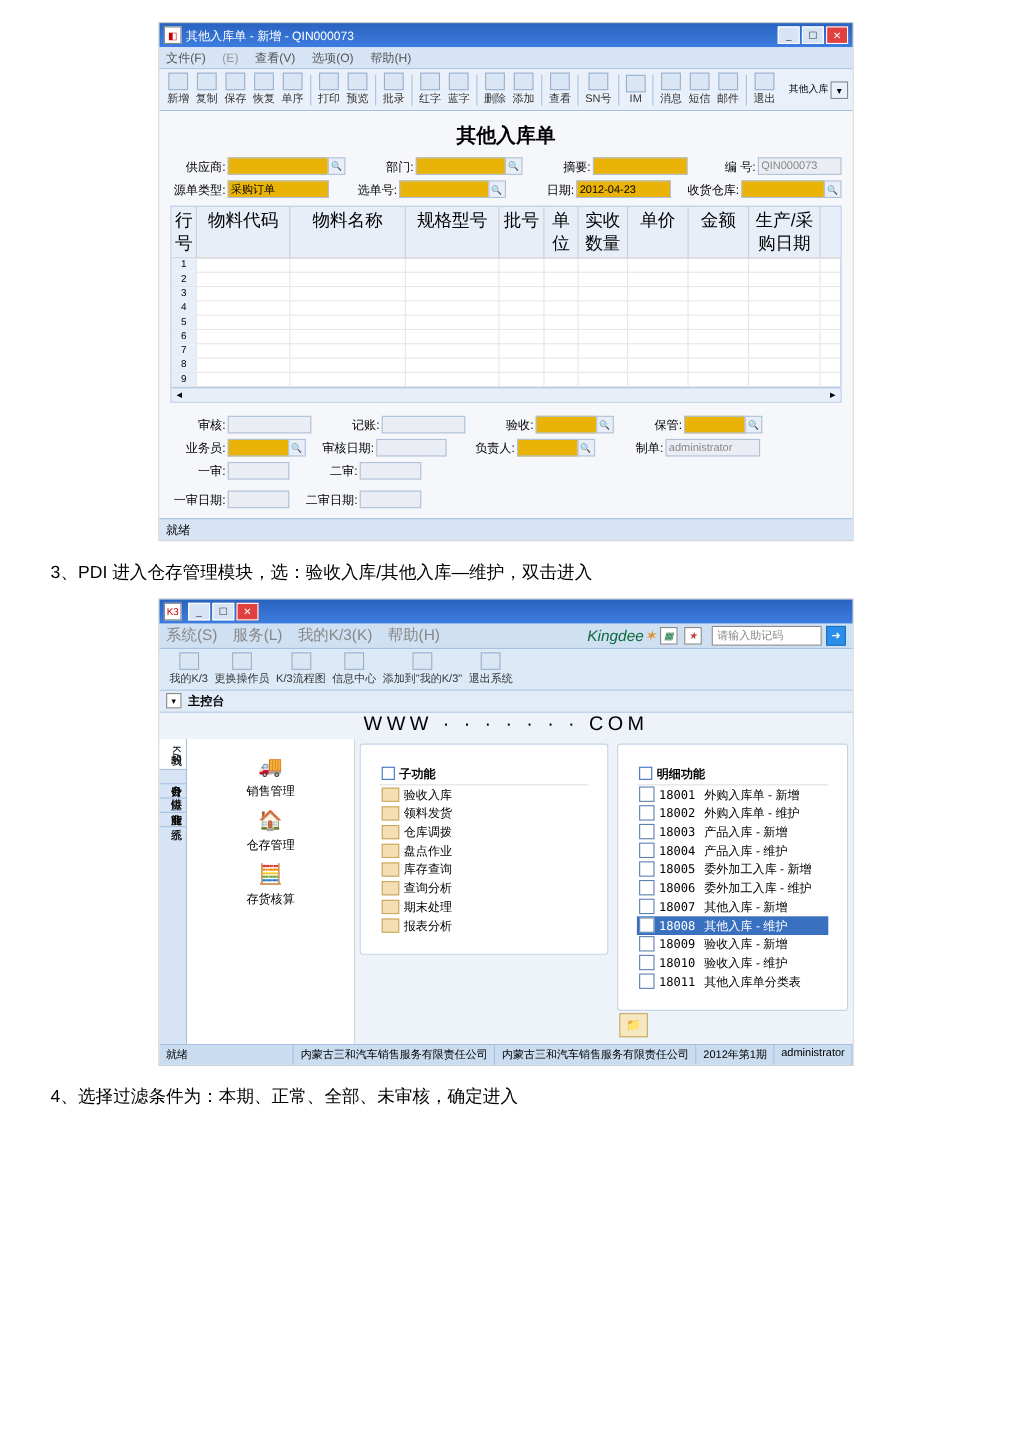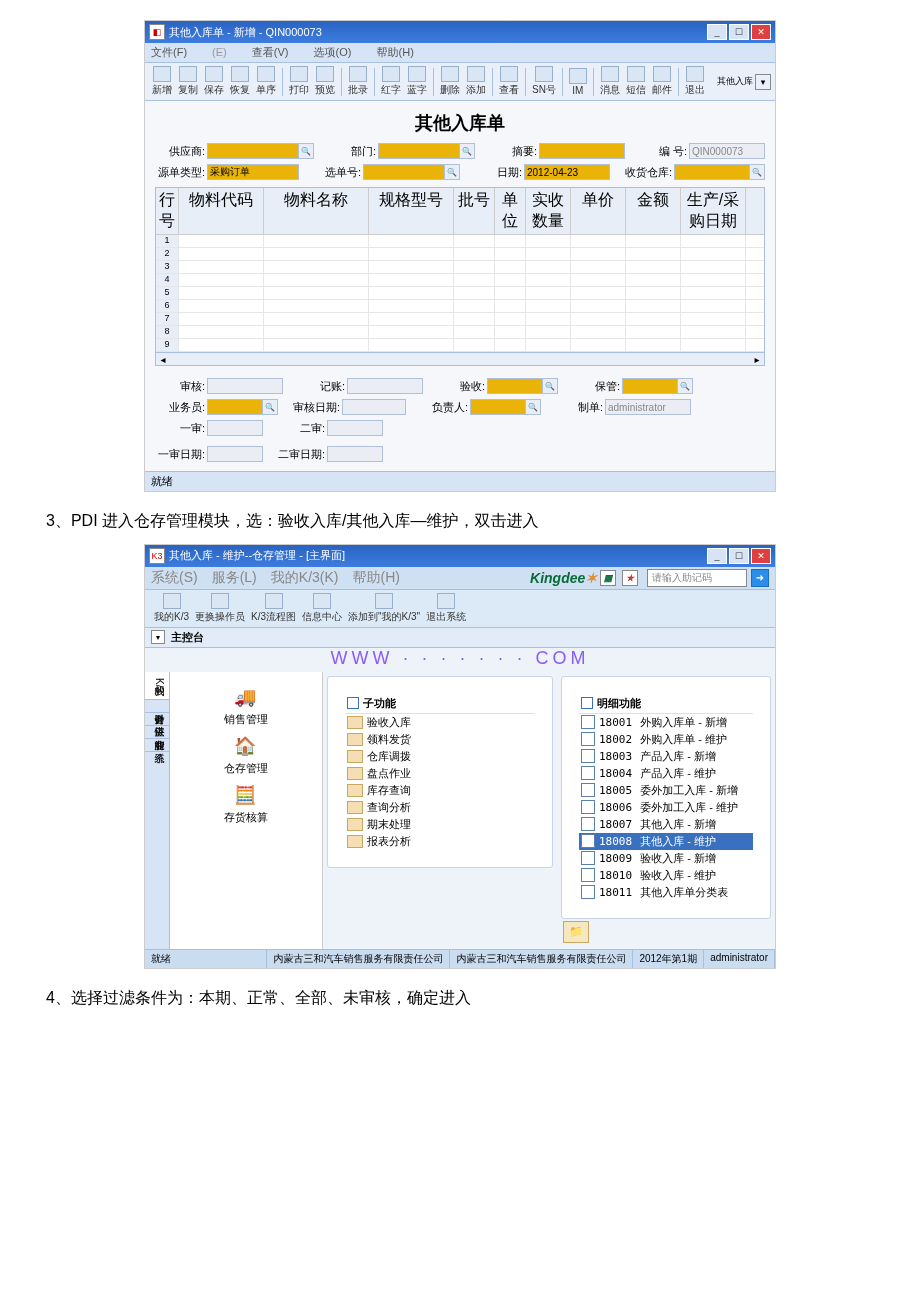--- a/index.html
+++ b/index.html
@@ -6,21 +6,21 @@
 .page{padding:20px 40px}
 .shot{border:1px solid #ccc;margin:20px 0}
 
 .w1{width:630px;margin:0 auto;font-size:11px}
 .tbar{background:linear-gradient(#2a63c0,#3d7de0);color:#fff;display:flex;align-items:center;padding:2px 4px;height:18px}
 .tic{width:14px;height:14px;background:#fff;border:1px solid #888;margin-right:4px;display:inline-flex;align-items:center;justify-content:center;font-size:9px;color:#c00}
 .ttxt{flex:1;font-size:11px}
 .wbtn{width:18px;height:14px;background:#d6e4f6;border:1px solid #fff;margin-left:2px;display:flex;align-items:center;justify-content:center;font-size:9px;color:#333}
 .wbtn.red{background:#e04040;color:#fff}
 .menubar{background:#d6e4f6;padding:2px 6px;border-bottom:1px solid #a8c0e0;color:#555}
-.menubar span{margin-right:22px}
+.menubar span{margin-right:12px}
 .tools{background:#eaf0fa;padding:3px 4px;border-bottom:1px solid #a8c0e0;display:flex;align-items:center}
 .tbtn{display:flex;flex-direction:column;align-items:center;margin:0 3px;font-size:10px;color:#333}
 .tico{width:16px;height:14px;background:#dbe6f4;border:1px solid #98b0d0;margin-bottom:1px}
 .tsep{width:1px;height:28px;background:#a8c0e0;margin:0 3px}
 .dd{font-size:9px;margin-left:auto;display:flex;align-items:center}
 .dd .arr{border:1px solid #888;width:14px;height:14px;display:inline-flex;align-items:center;justify-content:center;margin-left:2px}
 .form1{background:#f5f7fb;padding:6px 10px}
 .fhead{text-align:center;font-size:18px;font-weight:bold;margin:4px 0 8px}
 .fl{display:flex;flex-wrap:wrap;gap:2px 12px;font-size:11px}
 .ff{display:flex;align-items:center;margin-bottom:3px}
@@ -37,29 +37,29 @@
 .sbar{display:flex;background:#e8eef8;border-top:1px solid #a8c0e0}
 .sl{width:14px;height:12px;display:flex;align-items:center;justify-content:center;font-size:10px}
 .foot1{padding:6px 10px;background:#f5f7fb}
 .status{background:#d6e4f6;border-top:1px solid #a8c0e0;padding:2px 6px;font-size:11px}
 .para{font-size:16px;margin:16px 6px 10px;line-height:1.6}
 
 .w2{width:630px;margin:0 auto;font-size:11px}
 .tbar2{background:linear-gradient(#2a63c0,#3d7de0);color:#fff;display:flex;align-items:center;padding:2px 4px;height:18px}
 .menubar2{background:#cfe0f2;padding:2px 6px;border-bottom:1px solid #a8c0e0;display:flex;align-items:center}
 .menubar2 .ml{color:#888;margin-right:14px;font-size:14px}
-.logo{margin-left:auto;font-weight:bold;font-style:italic;color:#0a6b3a;font-size:14px;display:flex;align-items:flex-start}
+.logo{margin-left:auto;font-weight:normal;font-style:italic;color:#0a6b3a;font-size:14px;display:flex;align-items:flex-start}
 .logo .sq{width:14px;height:14px;border:1px solid #888;margin:0 3px;background:#fff;display:inline-flex;align-items:center;justify-content:center;font-size:9px}
 .help{border:1px solid #888;background:#fff;padding:1px 4px;margin-left:6px;width:90px;color:#888;font-size:10px}
 .go{width:16px;height:16px;background:#2a8eea;color:#fff;border:1px solid #1a6ec0;display:inline-flex;align-items:center;justify-content:center;margin-left:4px;font-size:10px}
 .tools2{background:#dceaf8;padding:3px 6px;border-bottom:1px solid #a8c0e0;display:flex;align-items:center}
 .ctrl{background:#e2ecf8;padding:2px 6px;border-bottom:1px solid #a8c0e0;display:flex;align-items:center}
 .ctrl .dr{width:12px;height:12px;border:1px solid #888;background:#fff;display:inline-flex;align-items:center;justify-content:center;font-size:8px;margin-right:6px}
 .ctrl .lbl{font-weight:bold}
-.wm{background:#eef3fa;height:24px;color:#8b5cf6;font-size:18px;text-align:center;letter-spacing:4px}
+.wm{background:#eef3fa;height:24px;color:#000000;font-size:18px;text-align:center;letter-spacing:4px}
 .body2{display:flex;background:#e6eef8;min-height:200px}
 .vtabs{width:24px;background:#d6e4f6;border-right:1px solid #a8c0e0;display:flex;flex-direction:column}
 .vtab{writing-mode:vertical-rl;padding:6px 3px;font-size:10px;border-bottom:1px solid #a8c0e0;text-align:center}
 .vtab.sel{background:#fff}
 .side{width:140px;background:#fff;border-right:1px solid #ccc;padding:6px;text-align:center}
 .sitem{margin:6px 0}
 .sico{width:34px;height:26px;margin:0 auto 2px;display:flex;align-items:center;justify-content:center;font-size:18px}
 .slb{font-size:11px}
 .mid{flex:1;background:#eef3fa;padding:4px}
 .panel{background:#fff;border:1px solid #c8d4e4;border-radius:3px;padding:17px}
@@ -422,21 +422,20 @@
     </div>
   </div>
   <div class="status">就绪</div>
 </div>
 
 <p class="para">3、PDI 进入仓存管理模块，选：验收入库/其他入库—维护，双击进入</p>
 
 <div class="shot w2">
   <div class="tbar2">
     <span class="tic">K3</span>
-    <span class="ttxt">其他入库 - 维护--仓存管理 - [主界面]</span>
     <span class="wbtn">_</span>
     <span class="wbtn">☐</span>
     <span class="wbtn red">✕</span>
   </div>
   <div class="menubar2">
     <span class="ml">系统(S)</span>
     <span class="ml">服务(L)</span>
     <span class="ml">我的K/3(K)</span>
     <span class="ml">帮助(H)</span>
     <span class="logo">

